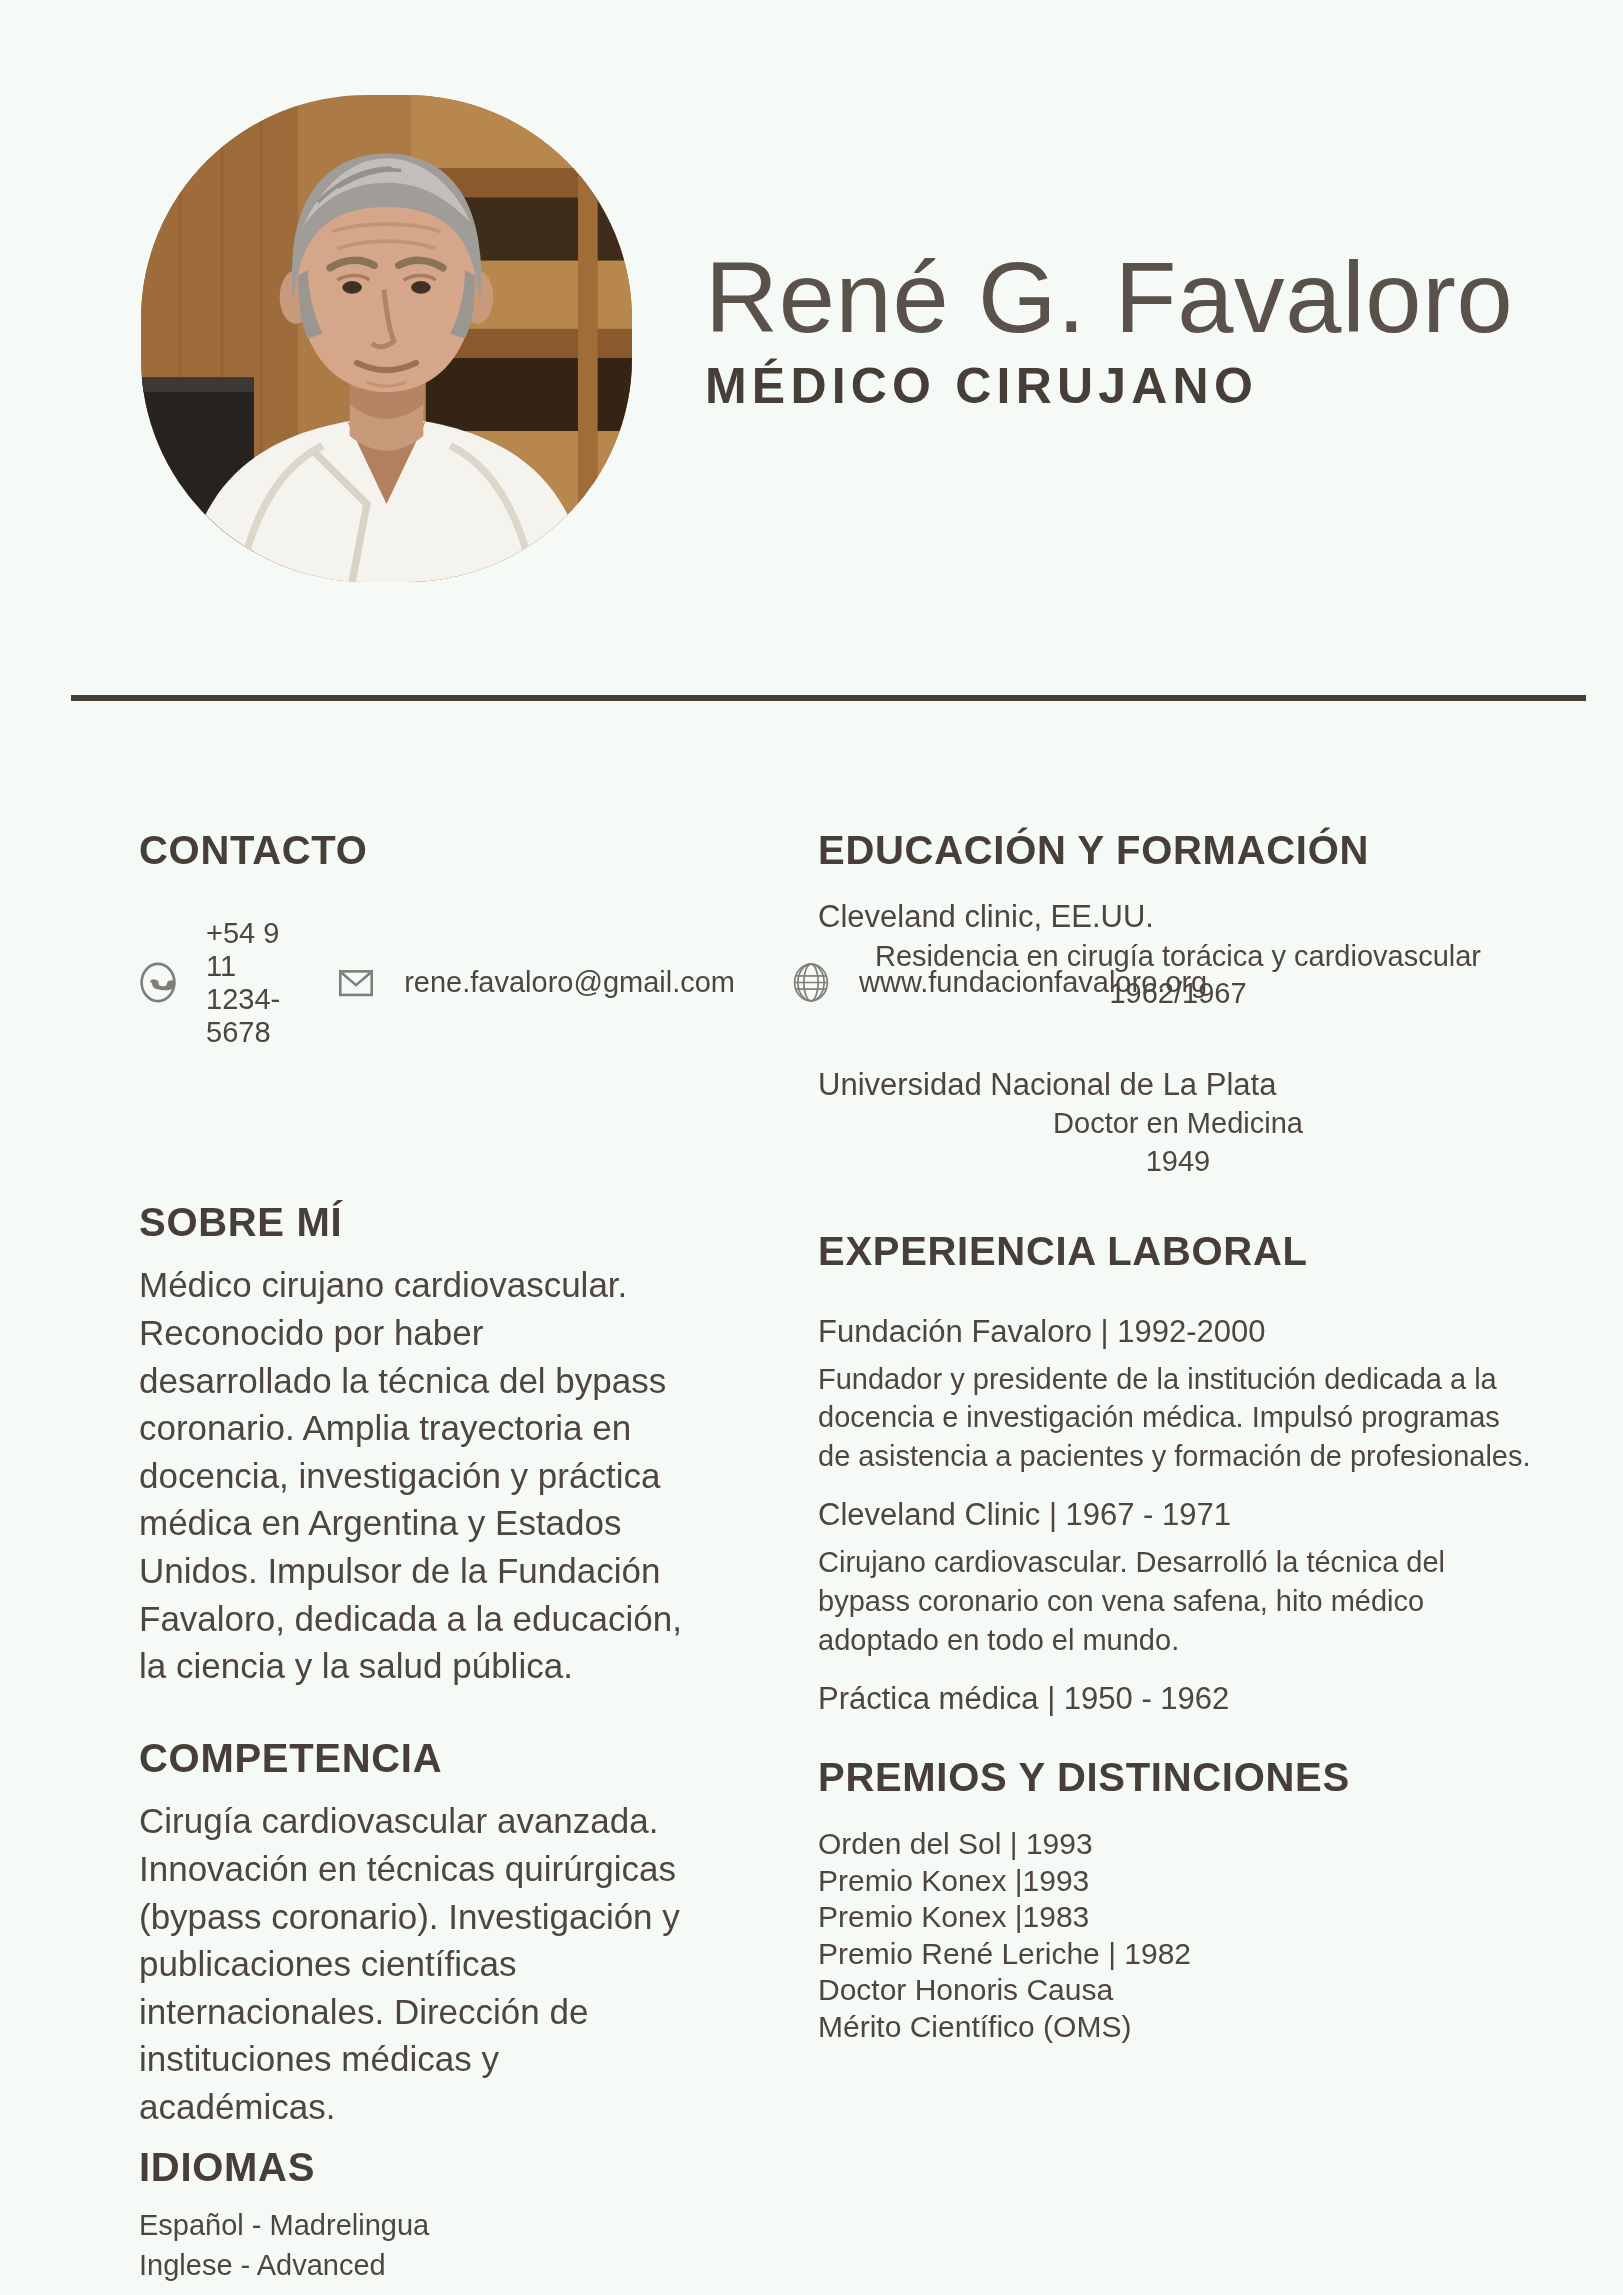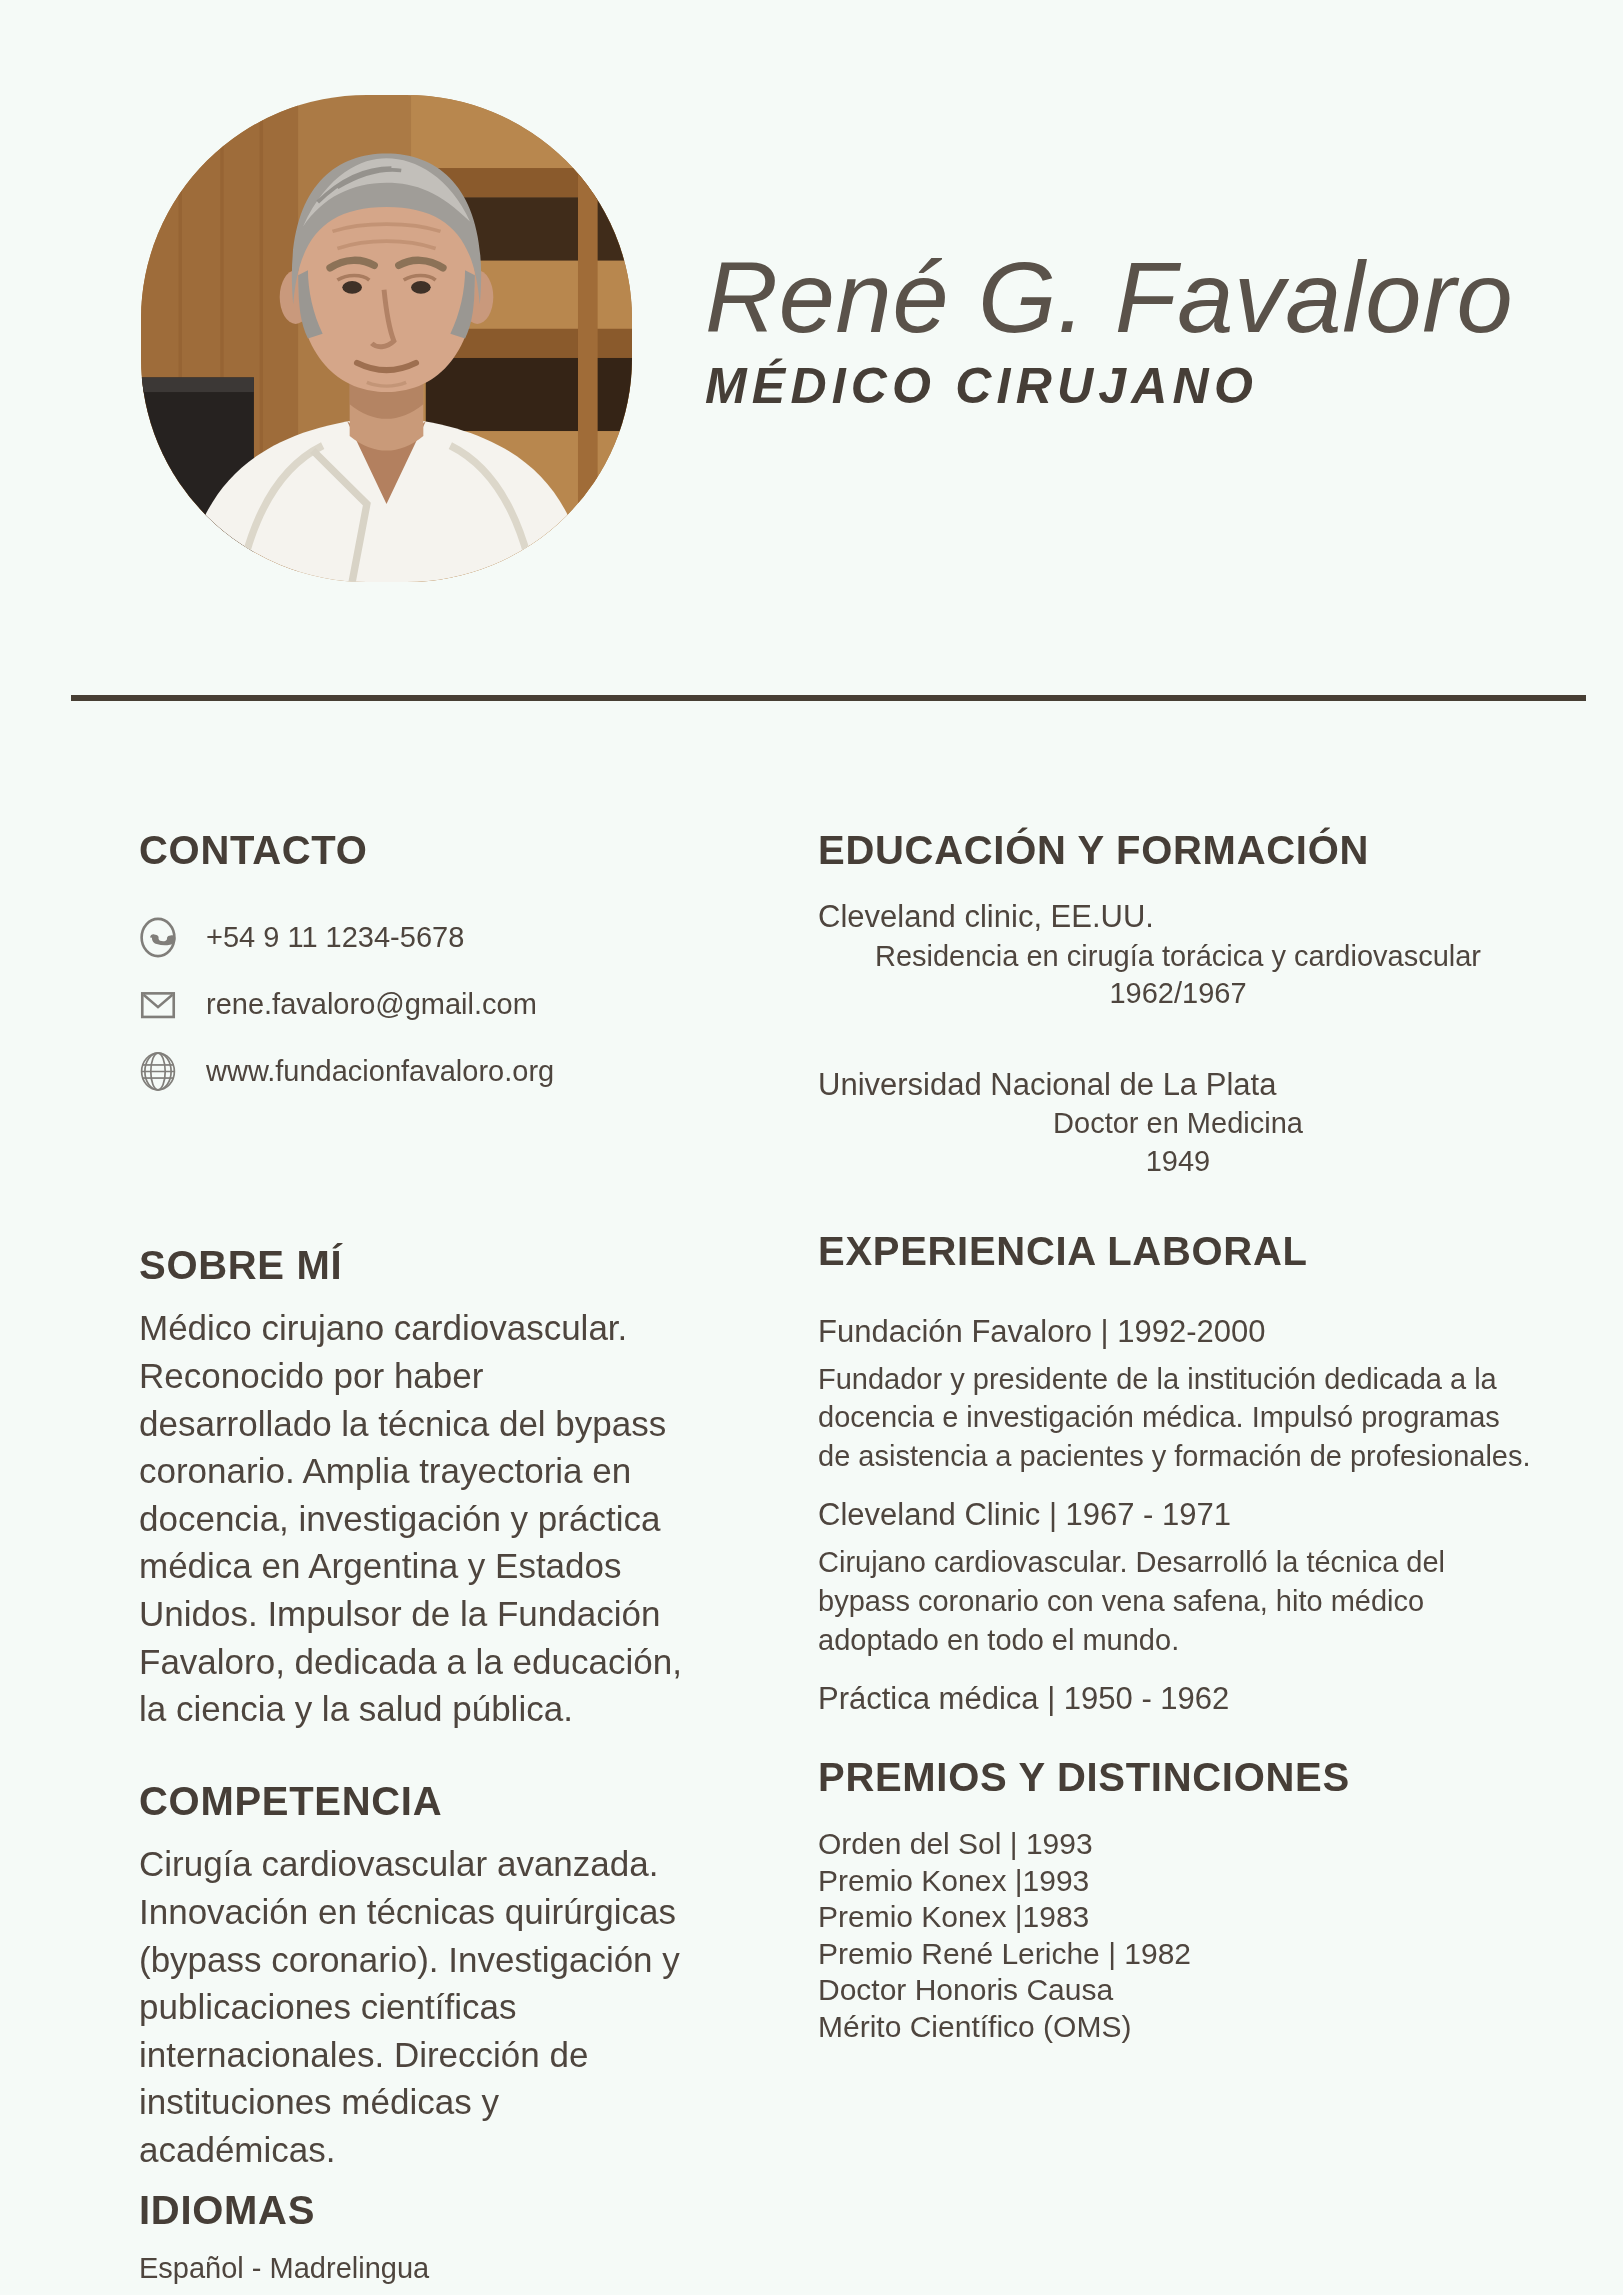--- a/index.html
+++ b/index.html
@@ -14,21 +14,21 @@
   body{margin:0;background:var(--bg);}
   .page{
     position:relative;
     width:1623px;height:2295px;
     background:var(--bg);
     overflow:hidden;
     font-family:"Liberation Sans","DejaVu Sans",sans-serif;
     color:var(--ink);
   }
   
-  .hero{position:relative;height:695px;font-style:italic;}
+  .hero{position:relative;height:695px;}
   .photo{
     position:absolute;left:141px;top:95px;
     width:491px;height:487px;
     border-radius:46%;
     overflow:hidden;
   }
   .photo svg{display:block;width:100%;height:100%;}
   .titles{position:absolute;left:705px;top:247px;width:877px;}
   h1{
     margin:0;
@@ -58,21 +58,21 @@
   }
   h2{
     margin:0;
     font-size:40px;line-height:1;
     font-weight:700;letter-spacing:0.7px;
     color:var(--head);
   }
   p{margin:0;}
   .body-text{font-size:35px;line-height:1.36;margin-top:19.6px;}
   
-  .contact-list{margin-top:47px;display:flex;flex-direction:column;gap:26px;justify-content:flex-end;}
+  .contact-list{margin-top:47px;display:flex;gap:57px;}
   .contact-row{display:flex;align-items:center;gap:29px;}
   .cicon{width:38px;height:41px;flex:0 0 auto;display:inline-flex;}
   .cicon svg{width:100%;height:100%;}
   .ctext{font-size:29px;color:var(--ink);text-decoration:none;}
   
   .sec-about{margin-top:153px;}
   .sec-comp{margin-top:48px;}
   .sec-idiomas{margin-top:16px;}
   .lang-lines{margin-top:18.3px;font-size:29px;line-height:1.38;}
   .sec-ref{margin-top:37px;}

